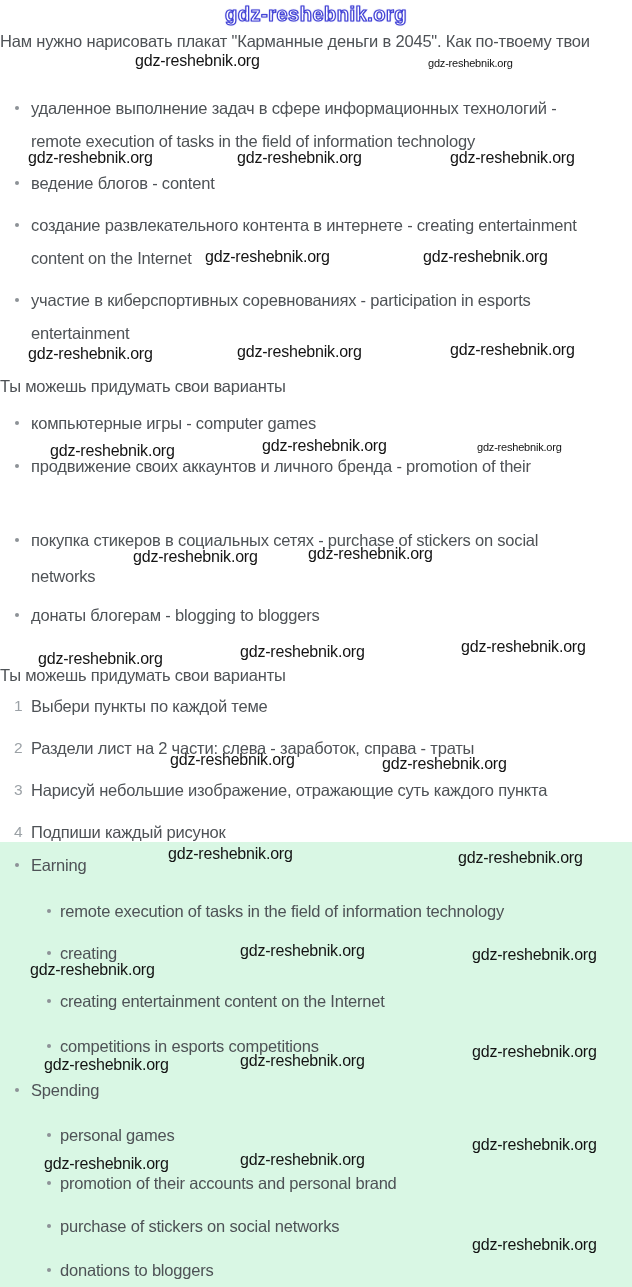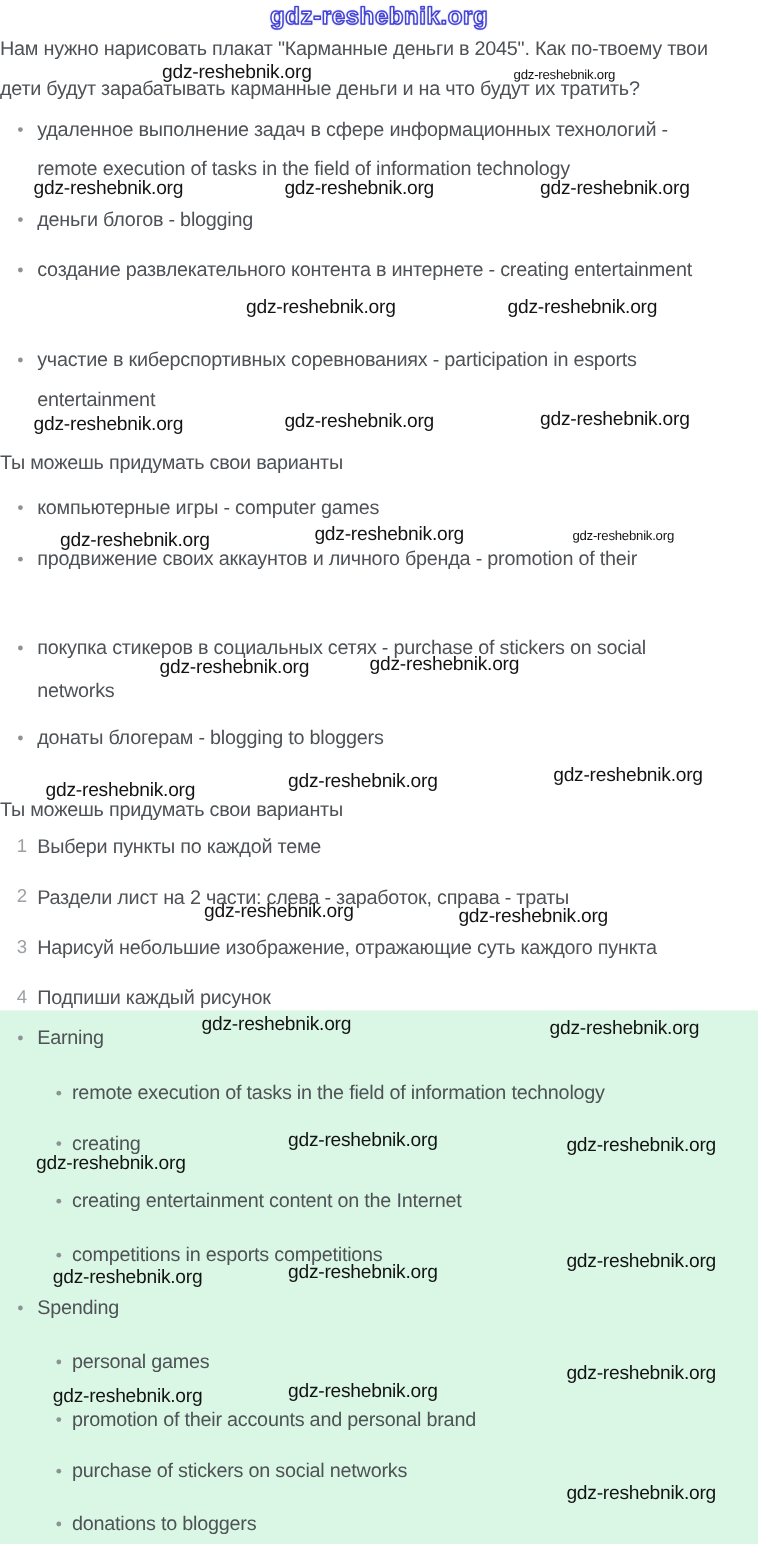--- a/index.html
+++ b/index.html
@@ -48,37 +48,37 @@
 </head>
 <body>
 
 <div class="page">
 
   <div class="green-panel"></div>
 
   <div class="logo">gdz-reshebnik.org</div>
 
   <div class="line" style="top:31px">Нам нужно нарисовать плакат "Карманные деньги в 2045". Как по-твоему твои</div>
-  <div class="line" style="top:64px">дети будут зарабатывать карманные деньги и на что будут их тратить?</div>
 
   <div class="line" style="top:98px">
     <span class="dot dot-l1"></span>
     <span class="txt-l1">удаленное выполнение задач в сфере информационных технологий -</span>
   </div>
   <div class="line cont-l1" style="top:131px">remote execution of tasks in the field of information technology</div>
 
   <div class="line" style="top:173px">
     <span class="dot dot-l1"></span>
-    <span class="txt-l1">деньги блогов - blogging</span>
+    <span class="txt-l1">ведение блогов - content</span>
   </div>
 
   <div class="line" style="top:215px">
     <span class="dot dot-l1"></span>
     <span class="txt-l1">создание развлекательного контента в интернете - creating entertainment</span>
   </div>
+  <div class="line cont-l1" style="top:248px">content on the Internet</div>
 
   <div class="line" style="top:290px">
     <span class="dot dot-l1"></span>
     <span class="txt-l1">участие в киберспортивных соревнованиях - participation in esports</span>
   </div>
   <div class="line cont-l1" style="top:323px">entertainment</div>
 
   <div class="line" style="top:376px">Ты можешь придумать свои варианты</div>
 
   <div class="line" style="top:413px">

